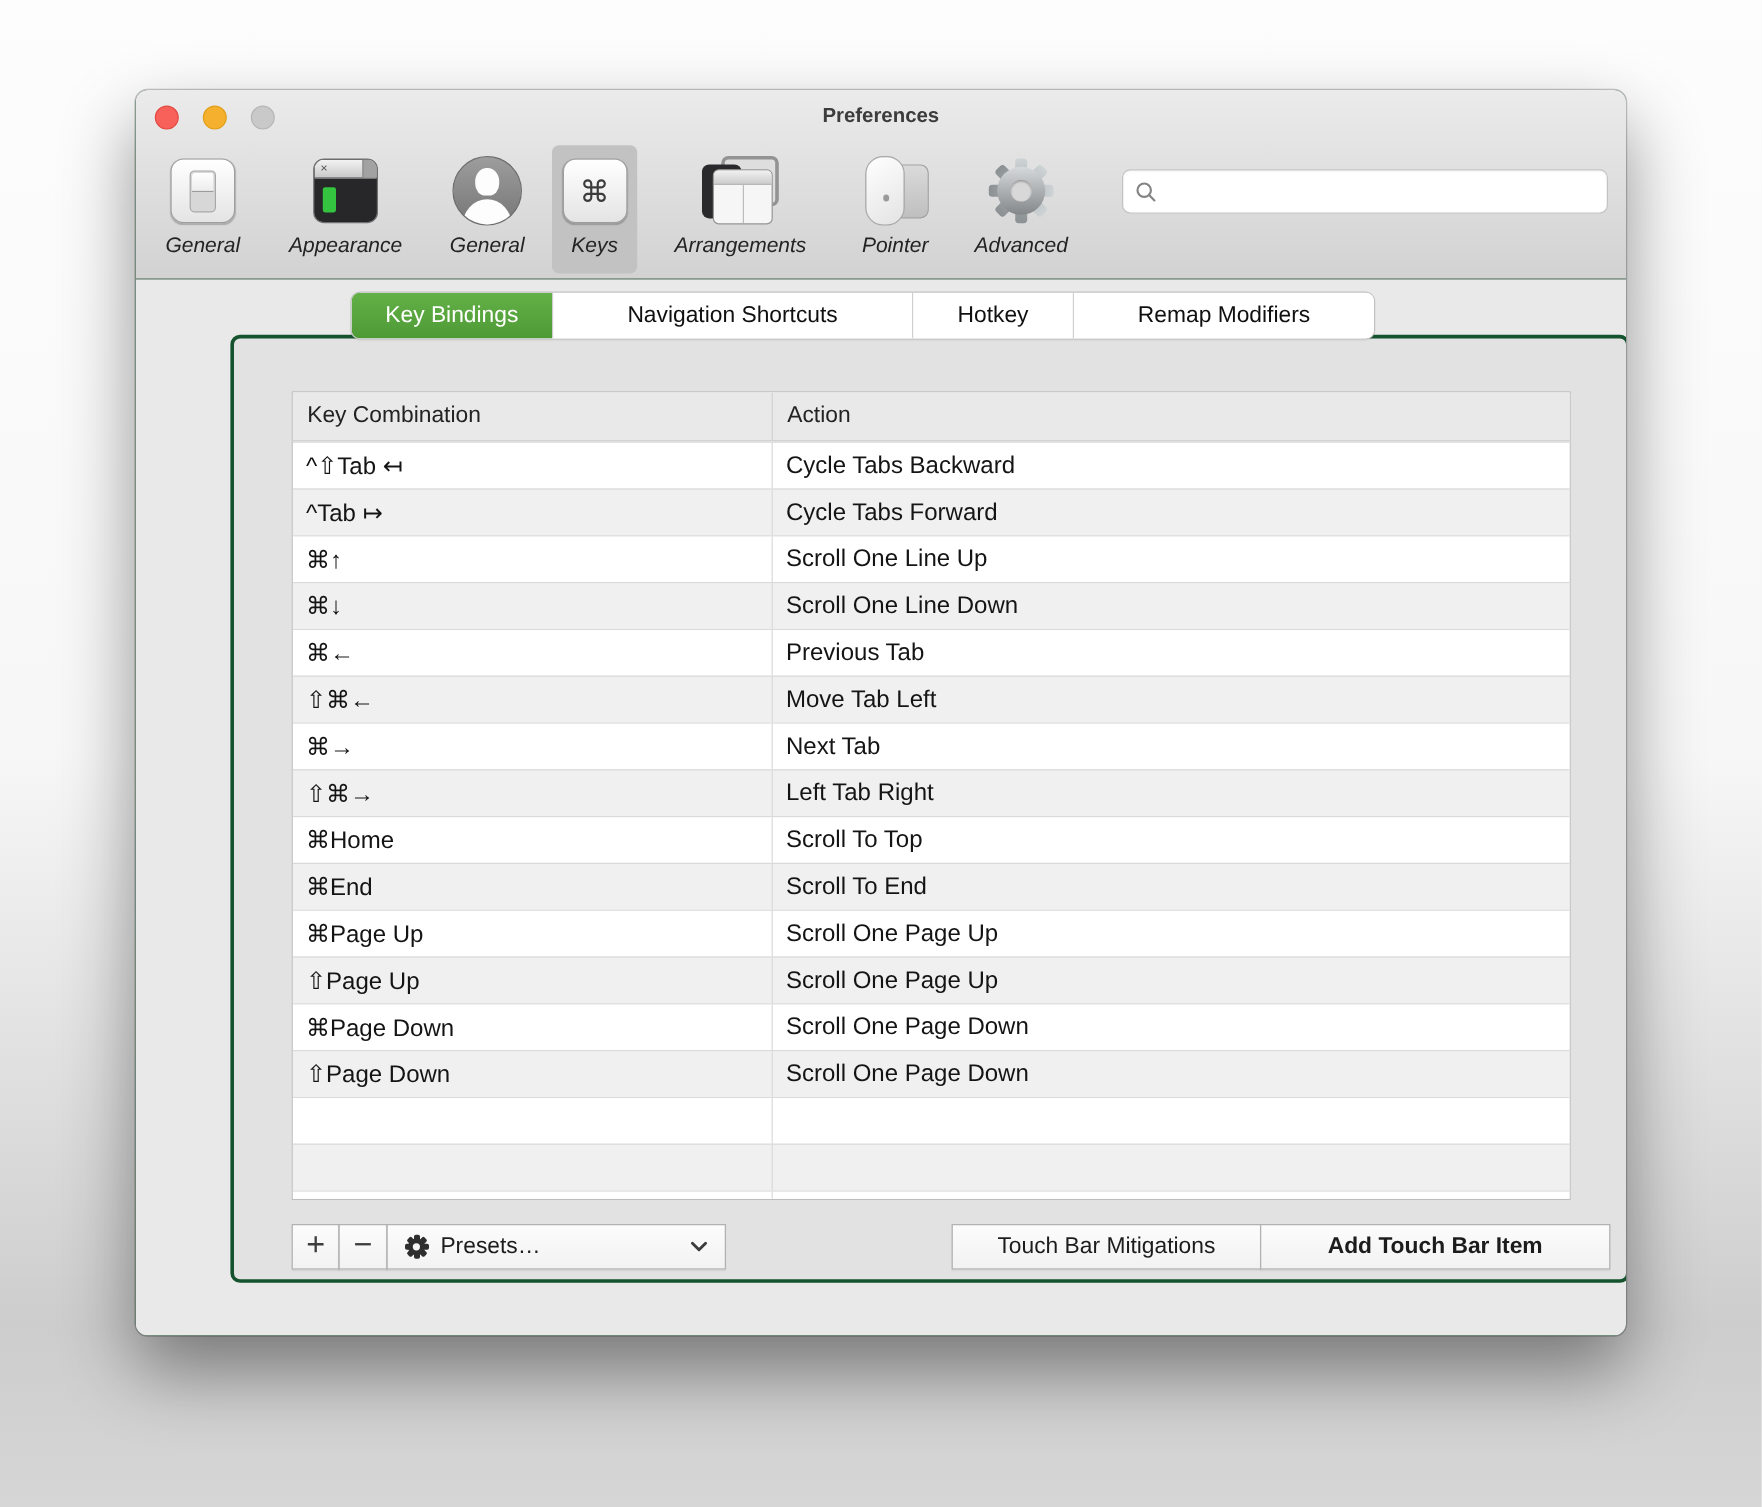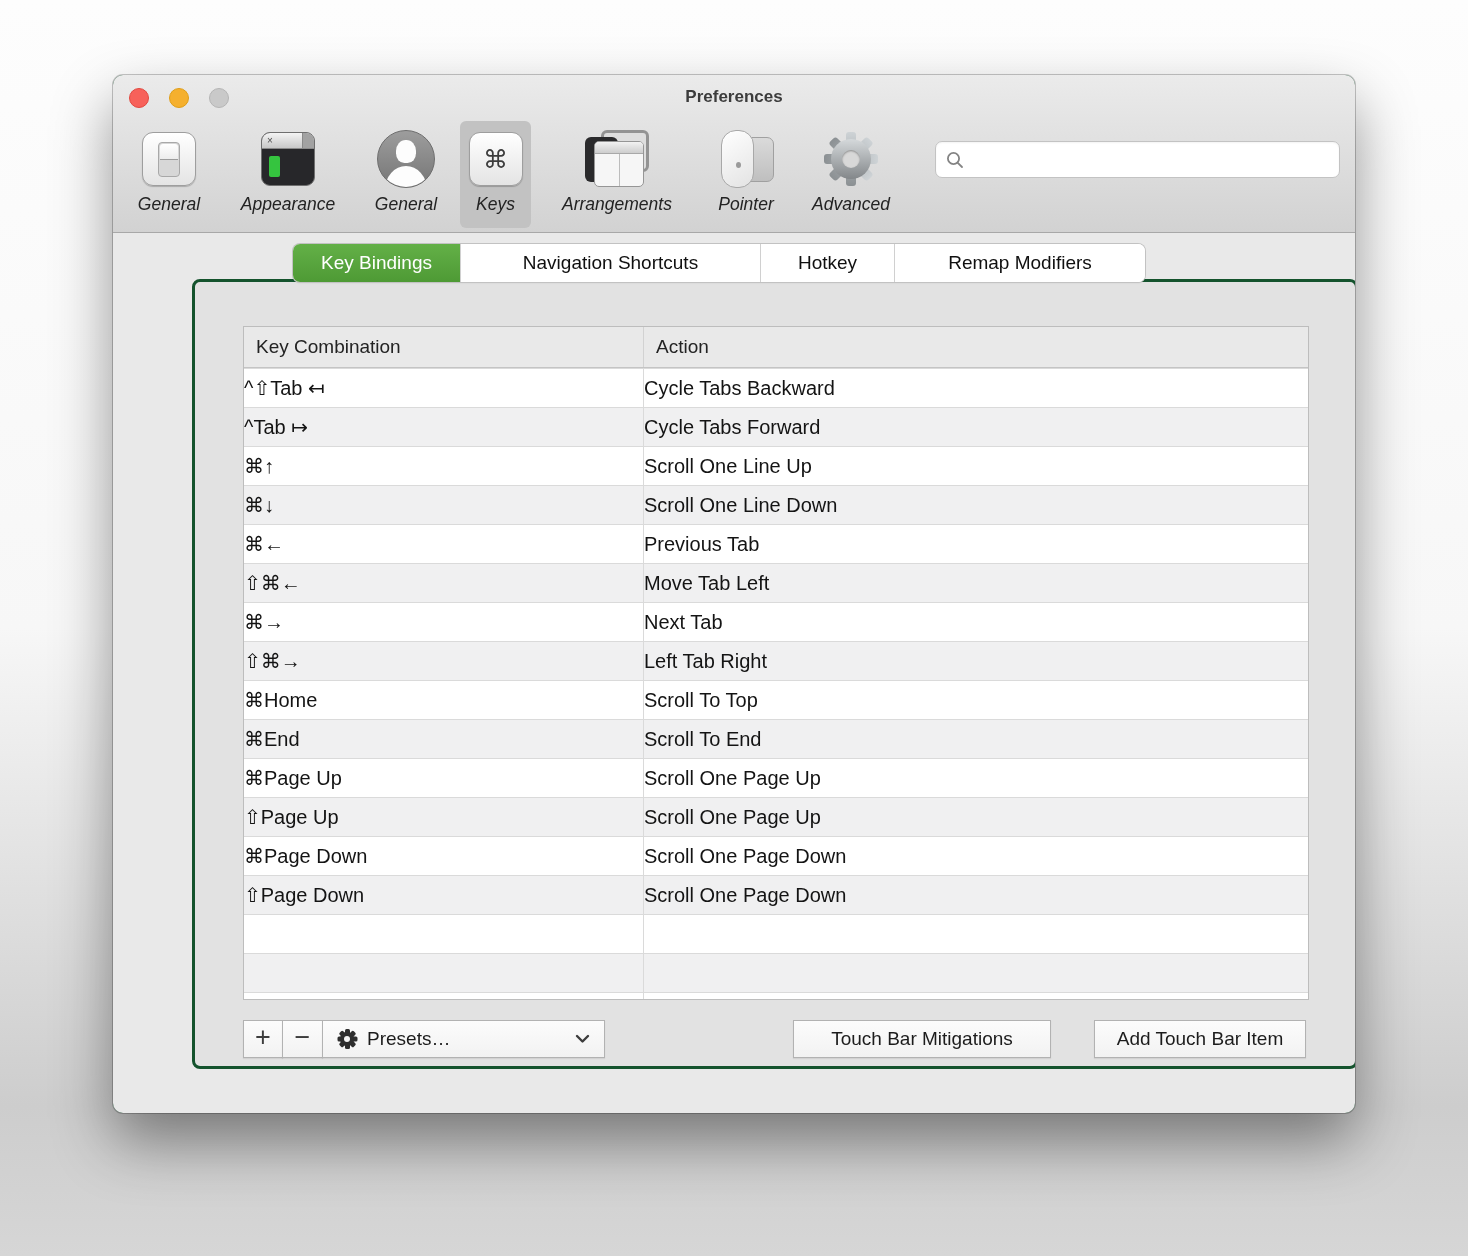--- a/index.html
+++ b/index.html
@@ -93,34 +93,34 @@
     background:#ffffff;border:1px solid #bdbdbd;overflow:hidden;}
   .thead{height:40px;display:flex;align-items:center;background:#e9e9e9;
     border-bottom:1px solid #c4c4c4;font-size:19px;color:#232323;}
   .th{box-sizing:border-box;padding-left:12px;height:100%;display:flex;align-items:center;}
   .th.c1{width:400px;border-right:1px solid #d2d2d2;}
   .th.c2{flex:1;}
   .trow{height:38px;display:flex;align-items:stretch;font-size:20px;color:#141414;
     border-top:1px solid #dadada;background:#ffffff;}
   .trow:first-of-type{border-top:none;}
   .trow.alt{background:#f0f0f1;}
-  .td{box-sizing:border-box;padding-left:0;display:flex;align-items:center;}
+  .td{box-sizing:border-box;padding-left:11px;display:flex;align-items:center;}
   .td.c1{width:400px;border-right:1px solid #dadada;}
   .td.c2{flex:1;}
   .trow.stub{height:26px;}
   
   .fbtn{position:absolute;top:738px;height:38px;box-sizing:border-box;
     background:linear-gradient(#fcfcfc,#f2f2f2);border:1px solid #b2b2b2;
     display:flex;align-items:center;justify-content:center;font-size:19px;color:#1c1c1c;
     box-shadow:0 1px 1px rgba(0,0,0,.07);cursor:default;}
   .fbtn.add{left:48px;width:40px;font-size:27px;font-weight:400;color:#3d3d3d;padding-bottom:3px;}
   .fbtn.remove{left:87px;width:41px;font-size:27px;color:#3d3d3d;padding-bottom:3px;}
   .fbtn.presets{left:127px;width:283px;justify-content:flex-start;padding:0 14px;gap:10px;}
   .fbtn.tbm{left:598px;width:258px;}
-  .fbtn.atbi{left:899px;width:212px;}
+  .fbtn.atbi{left:855px;width:292px;font-weight:bold;}
   .chev{margin-left:auto;}
   .mini-gear{position:relative;width:20px;height:20px;flex:0 0 auto;}
   .mg-tooth{position:absolute;left:7.5px;top:0;width:5px;height:20px;background:#2e2e2e;border-radius:1.5px;}
   .mg-circle{position:absolute;left:3px;top:3px;width:14px;height:14px;border-radius:50%;background:#2e2e2e;}
   .mg-hole{position:absolute;left:7px;top:7px;width:6px;height:6px;border-radius:50%;background:#f6f6f6;}
   .rot45{transform:rotate(45deg);} .rot90{transform:rotate(90deg);} .rot135{transform:rotate(135deg);}
 </style>
 </head>
 <body>
 

